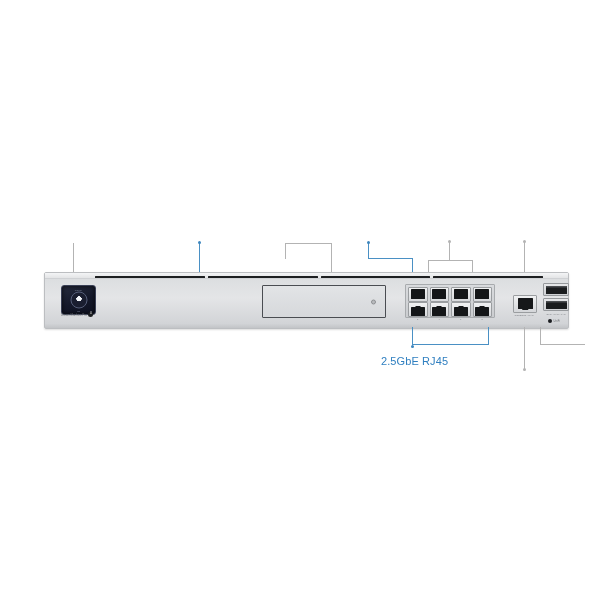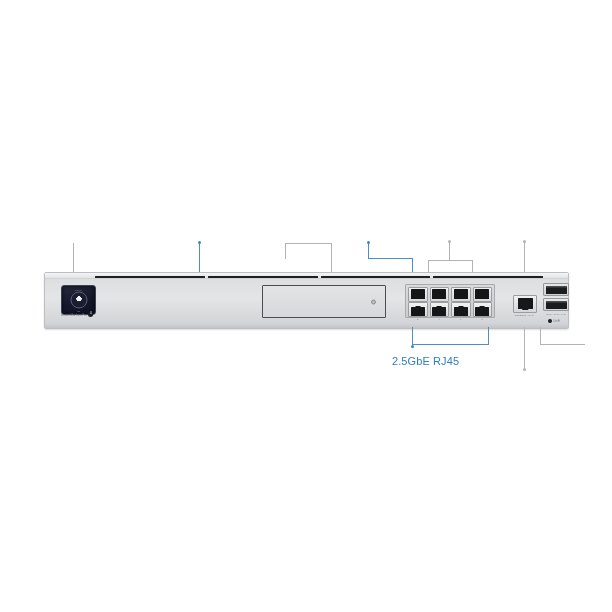--- a/index.html
+++ b/index.html
@@ -137,21 +137,21 @@
 
   
   #corner-logo{
     position:absolute;right:8px;bottom:5px;display:flex;align-items:center;gap:1.5px;
   }
   #corner-dot{width:4px;height:4px;border-radius:50%;background:#1b1d20;}
   #corner-text{font-size:2.6px;color:#6f7276;letter-spacing:.1px;}
 
   
   #label-25gbe{
-    position:absolute;left:392px;top:355px;
+    position:absolute;left:381px;top:355px;
     font-size:11px;color:#2f7fc0;letter-spacing:.1px;white-space:nowrap;
   }
 </style>
 </head>
 <body>
 
 <div id="canvas">
 
   <div class="leader v" style="left:73px;top:243px;height:31px;"></div>
 

